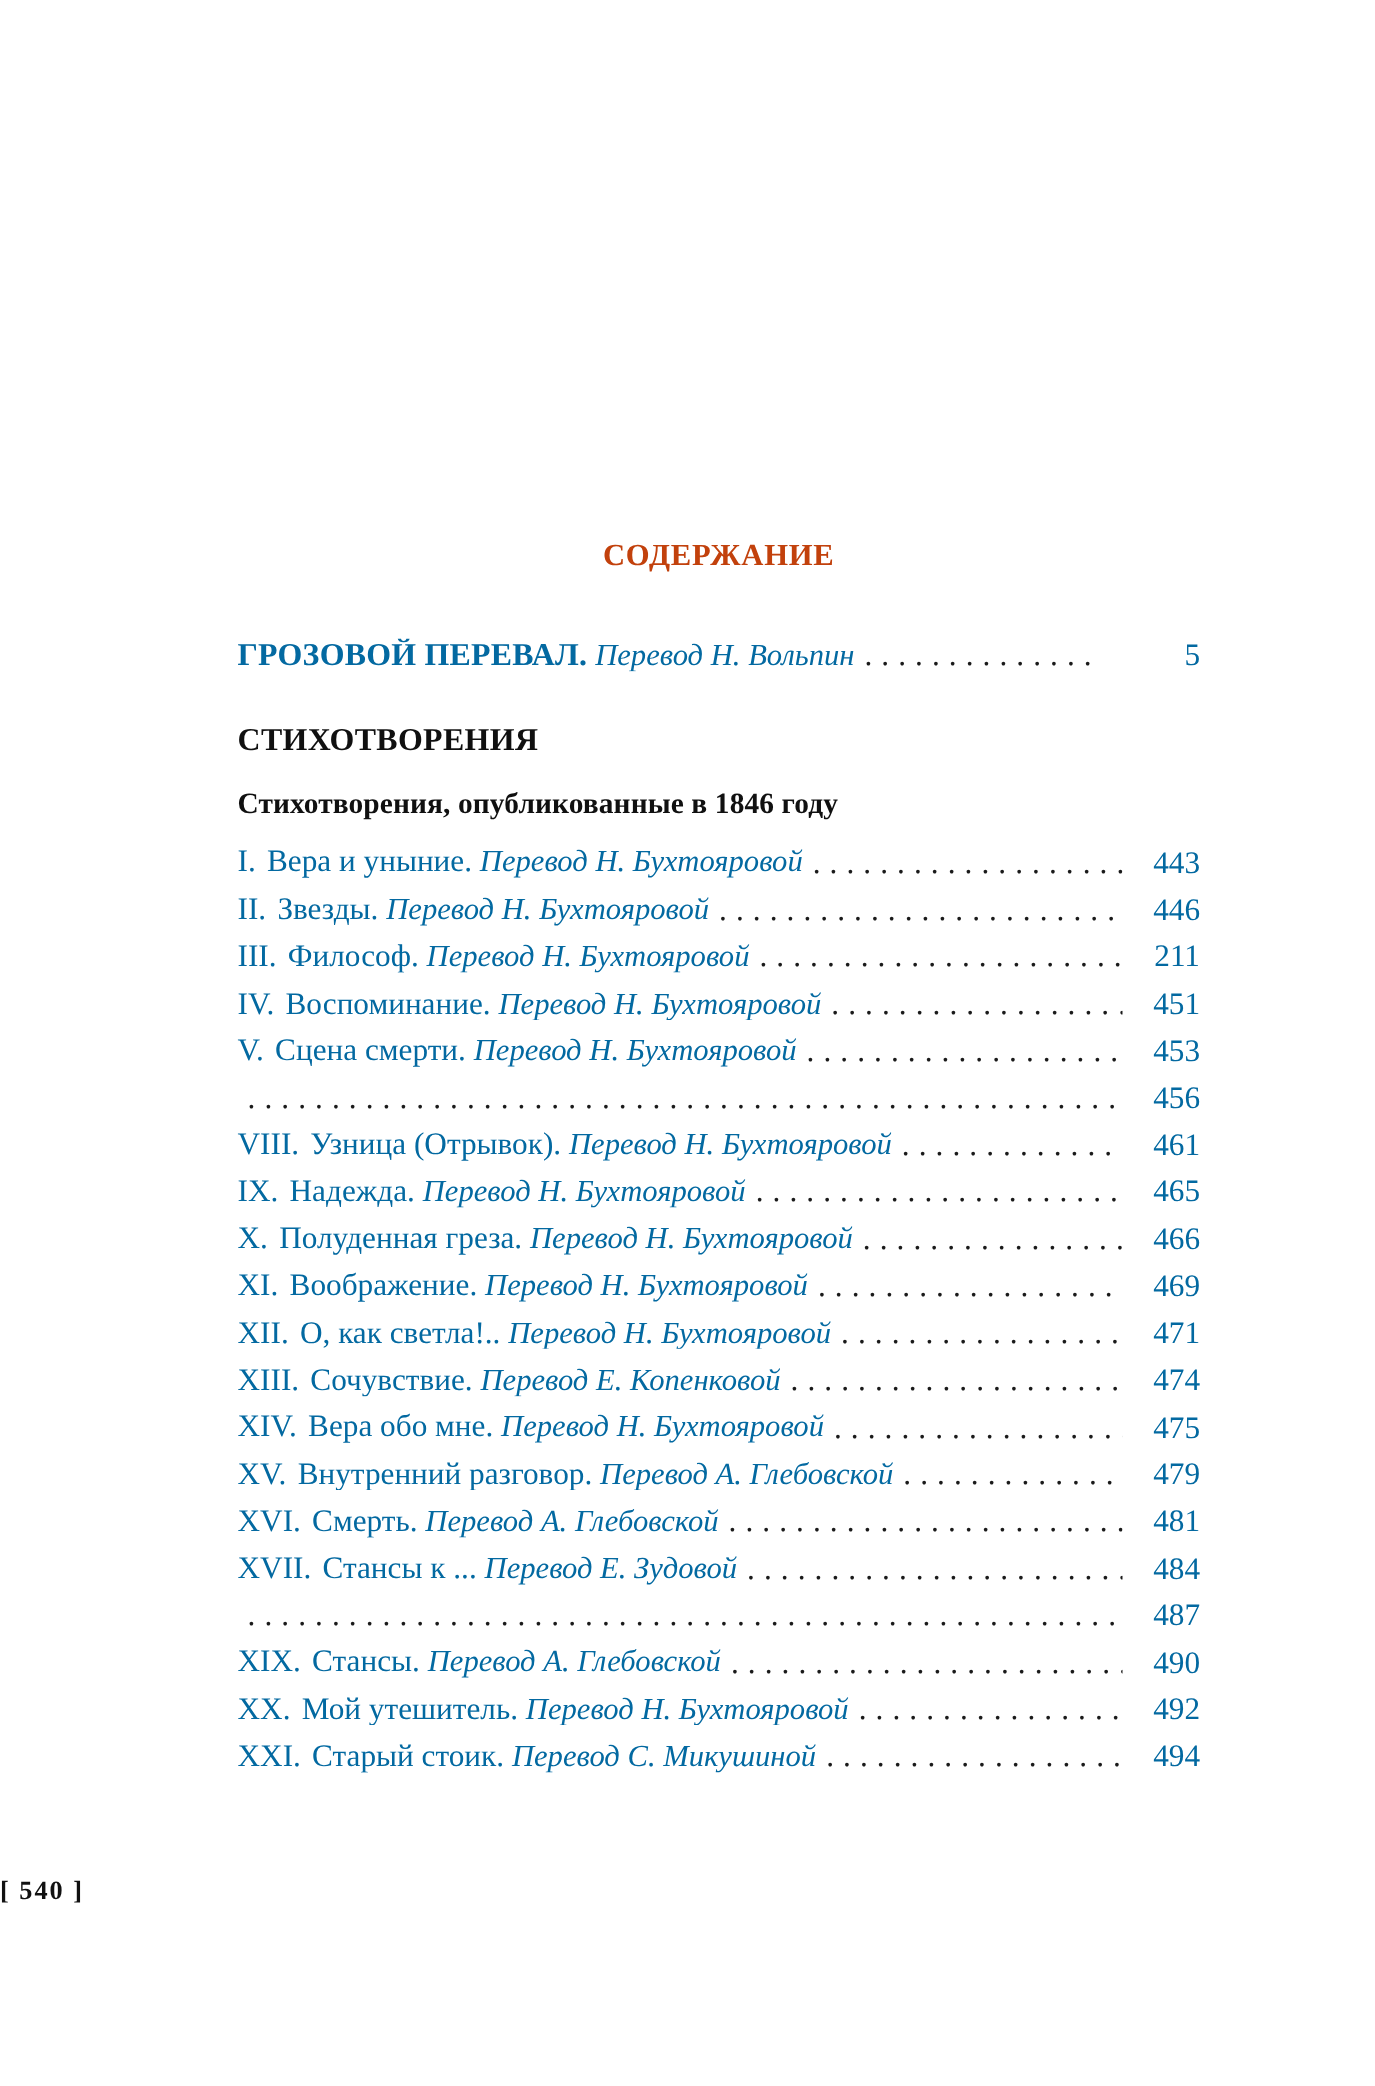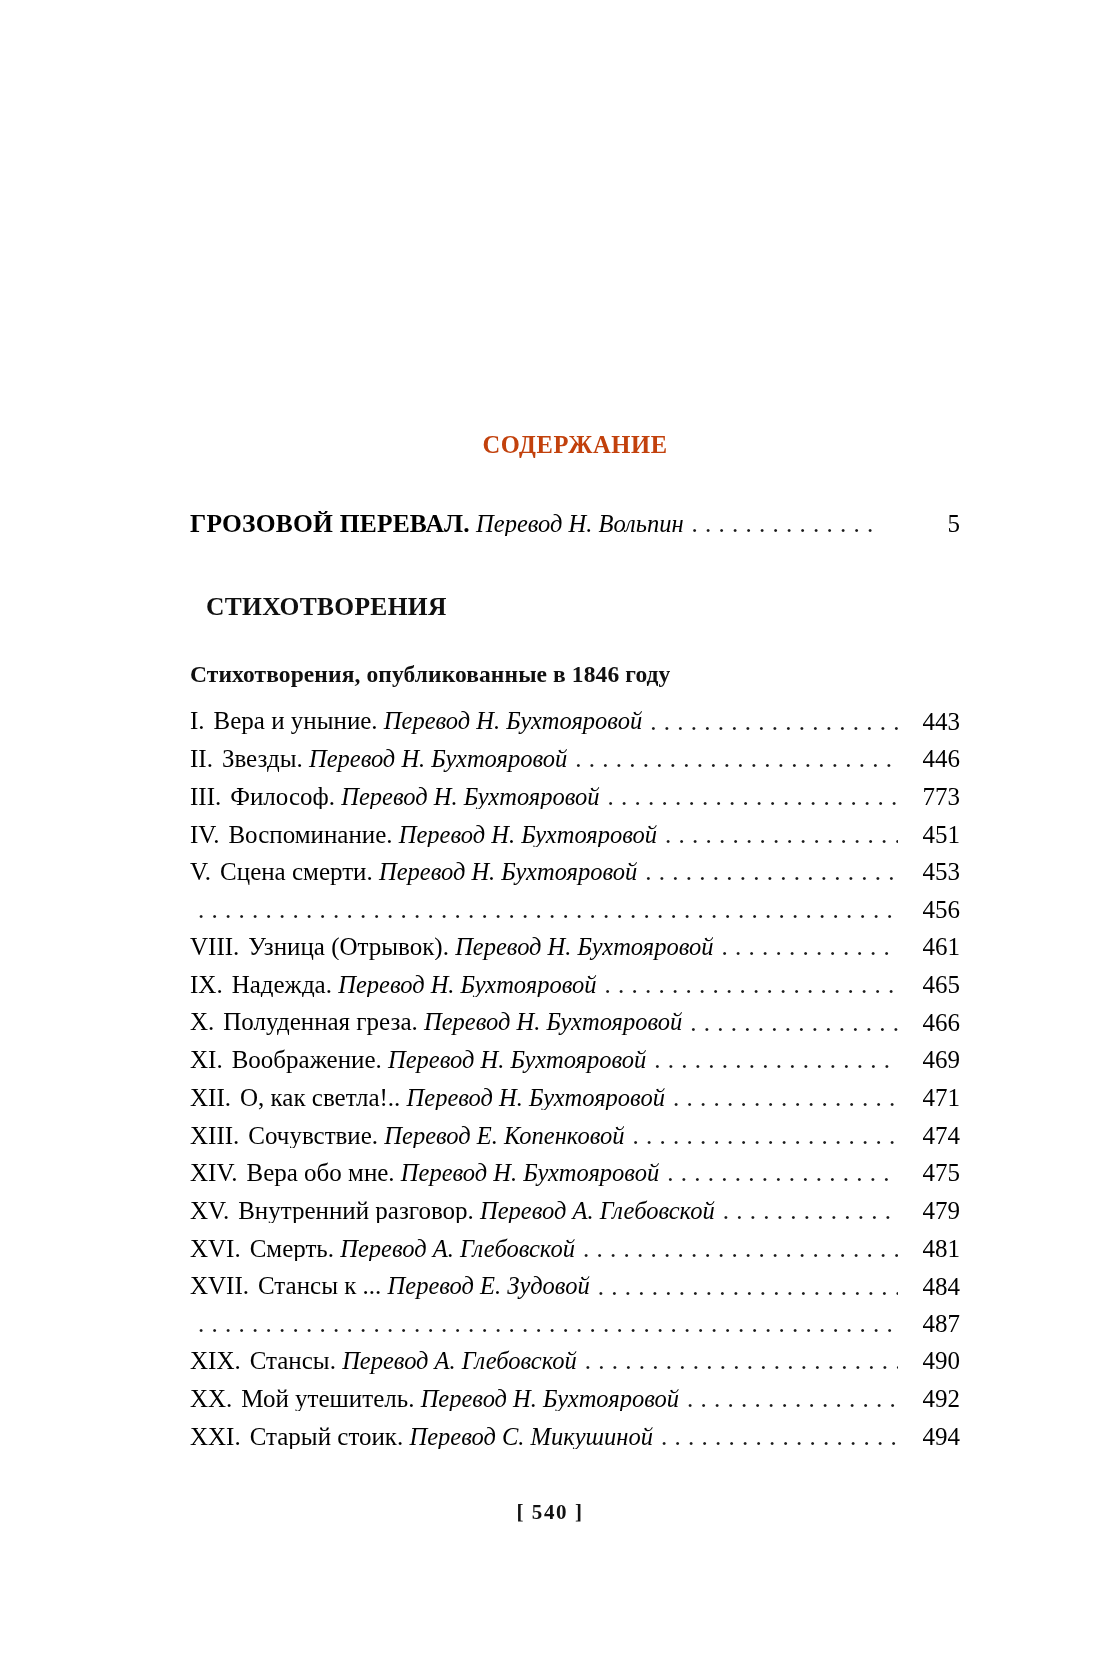--- a/index.html
+++ b/index.html
@@ -42,25 +42,25 @@
     font-weight: bold;
     letter-spacing: 0.6px;
     line-height: 1.1;
     color: #c2410c;
     font-family: "Liberation Serif", "DejaVu Serif", serif;
   }
 
   
   .row {
     display: flex;
-    align-items: center;
+    align-items: flex-end;
     width: 100%;
     font-size: 25px;
     line-height: 1.0;
-    color: #000000;
+    color: #0369a1;
     white-space: nowrap;
   }
   .row .label {
     flex: 0 1 auto;
     overflow: hidden;
   }
   .row .leader {
     flex: 1 1 auto;
     position: relative;
     min-width: 12px;
@@ -97,21 +97,21 @@
     font-style: italic;
     font-size: 24.5px;
   }
   .work-row .pnum {
     min-width: 62px;
     padding-left: 14px;
   }
 
   
   .section-title {
-    margin: 16px;
+    margin: 0;
     padding-top: 42px;
     font-size: 25.5px;
     font-weight: bold;
     letter-spacing: 0.3px;
     line-height: 1.0;
   }
   .subsection-title {
     margin: 0;
     padding-top: 27px;
     font-size: 23.5px;
@@ -136,21 +136,20 @@
   .poem-name {
     font-size: 25px;
   }
 
   
   .folio {
     position: absolute;
     left: 0;
     top: 1500px;
     width: 1100px;
-    text-align: center;
     font-size: 21px;
     font-weight: bold;
     letter-spacing: 1.6px;
     color: #111;
   }
 </style>
 </head>
 <body>
 
 <div class="page">
@@ -180,21 +179,21 @@
           <div class="row">
             <span class="label"><span class="numeral">II.</span><span class="poem-name">Звезды.</span> <span class="translator">Перевод Н. Бухтояровой</span></span>
             <span class="leader"></span>
             <span class="pnum">446</span>
           </div>
         </li>
         <li>
           <div class="row">
             <span class="label"><span class="numeral">III.</span><span class="poem-name">Философ.</span> <span class="translator">Перевод Н. Бухтояровой</span></span>
             <span class="leader"></span>
-            <span class="pnum">773</span>
+            <span class="pnum">211</span>
           </div>
         </li>
         <li>
           <div class="row">
             <span class="label"><span class="numeral">IV.</span><span class="poem-name">Воспоминание.</span> <span class="translator">Перевод Н. Бухтояровой</span></span>
             <span class="leader"></span>
             <span class="pnum">451</span>
           </div>
         </li>
         <li>

